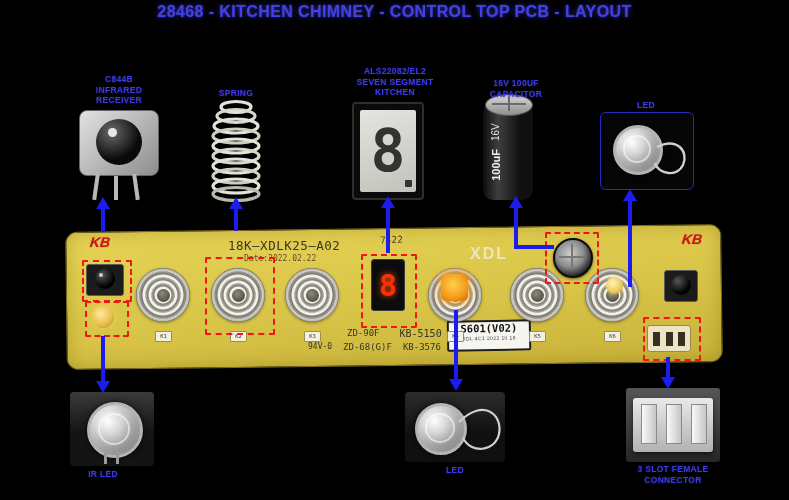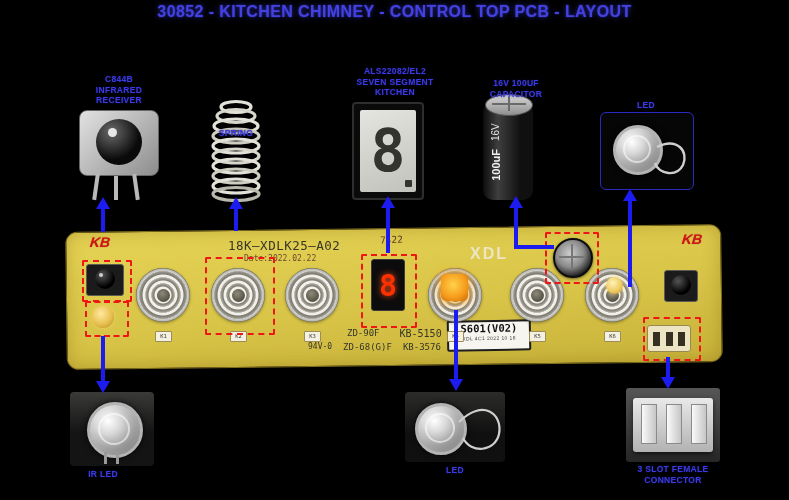--- a/index.html
+++ b/index.html
@@ -35,21 +35,21 @@
   .ledlens{border-radius:50%;
       background:radial-gradient(circle at 36% 32%, #ffffff,#d8d8d8 28%,#9a9a9a 60%,#646464 90%);
       border:3px solid #b4b4b4;box-shadow:0 0 6px rgba(0,0,0,.8), inset 0 0 10px rgba(255,255,255,.35);}
   .ledring{border-radius:50%;border:2px solid rgba(255,255,255,.55);}
 </style>
 </head>
 <body>
 
 <div id="stage">
 
-  <div class="abs" id="title">30852 - KITCHEN CHIMNEY - CONTROL TOP PCB - LAYOUT</div>
+  <div class="abs" id="title">28468 - KITCHEN CHIMNEY - CONTROL TOP PCB - LAYOUT</div>
 
   <div class="abs" id="pcb"></div>
 
   <div class="abs kb" style="left:90px;top:234px;">KB</div>
   <div class="abs kb" style="left:682px;top:231px;">KB</div>
 
   <div class="abs pcbtext" style="left:228px;top:238px;font-size:12.5px;letter-spacing:.5px;">18K—XDLK25—A02</div>
   <div class="abs pcbtext" style="left:244px;top:254px;font-size:8px;color:#6a4a30;">Date:2022.02.22</div>
   <div class="abs pcbtext" style="left:380px;top:234px;font-size:9.5px;color:#5a3a28;transform:rotate(-2deg);">7422</div>
   <div class="abs" style="left:470px;top:245px;font-size:16px;color:#efe9d2;letter-spacing:2px;font-weight:600;opacity:.9;">XDL</div>
@@ -211,21 +211,21 @@
       <div style="position:absolute;left:33px;top:6px;width:14px;height:38px;background:linear-gradient(90deg,#fafafa,#c6c6c6);border:1px solid #8a8a8a;"></div>
       <div style="position:absolute;left:58px;top:6px;width:14px;height:38px;background:linear-gradient(90deg,#fafafa,#c6c6c6);border:1px solid #8a8a8a;"></div>
     </div>
   </div>
 
   <div class="abs lbl" style="left:60px;top:74px;width:118px;">
     <div>C844B</div>
     <div>INFRARED</div>
     <div>RECEIVER</div>
   </div>
-  <div class="abs lbl" style="left:196px;top:88px;width:80px;margin-top:40px;">SPRING</div>
+  <div class="abs lbl" style="left:196px;top:88px;width:80px;">SPRING</div>
   <div class="abs lbl" style="left:340px;top:66px;width:110px;">
     <div>ALS22082/EL2</div>
     <div>SEVEN SEGMENT</div>
     <div>KITCHEN</div>
   </div>
   <div class="abs lbl" style="left:468px;top:78px;width:96px;">
     <div>16V 100UF</div>
     <div>CAPACITOR</div>
   </div>
   <div class="abs lbl" style="left:616px;top:100px;width:60px;">LED</div>

